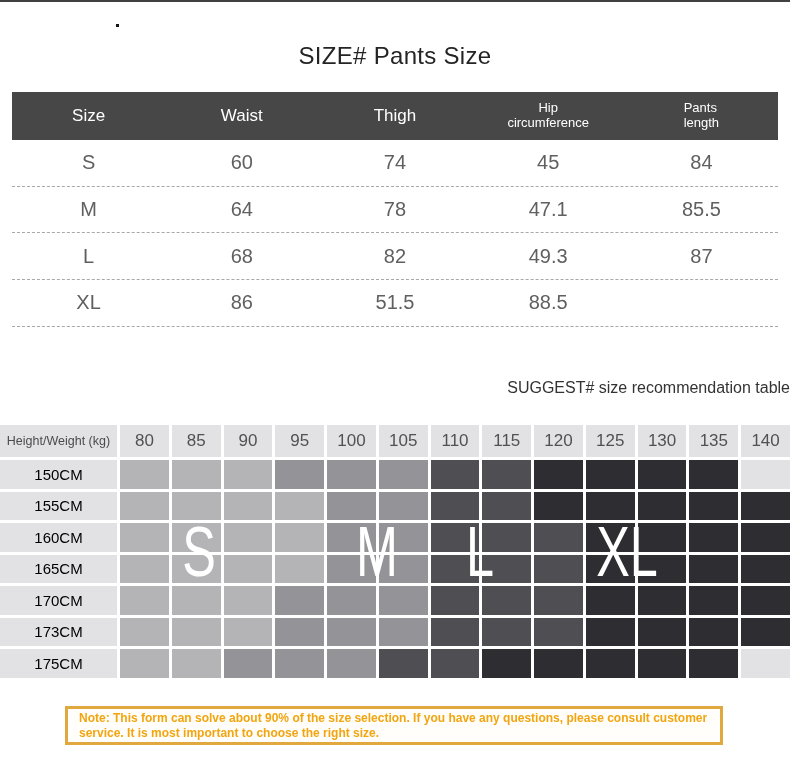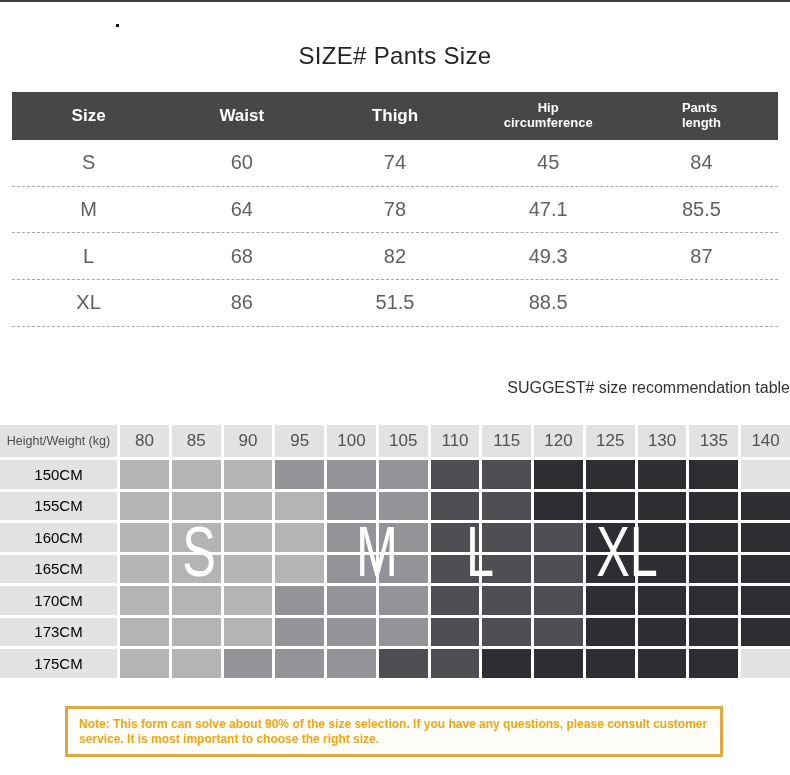--- a/index.html
+++ b/index.html
@@ -34,21 +34,21 @@
   }
 
   
   .size-table { position: absolute; top: 92px; left: 12px; width: 766px; }
   .st-header {
     display: grid; grid-template-columns: repeat(5, 1fr);
     height: 48px;
     background: var(--c-table-header-bg, #474747);
     align-items: center;
   }
-  .st-hcell { text-align: center; color: var(--c-table-header-text, #fff); font-weight: 700; font-size: 17px; }
+  .st-hcell { text-align: center; color: var(--c-table-header-text, #fff); font-weight: 400; font-size: 17px; }
   .st-hcell .two-line { display: inline-block; font-size: 13px; line-height: 15px; text-align: center; }
   .st-hcell .two-line.left { text-align: left; }
 
   .st-body { width: 100%; }
   .st-row {
     display: grid; grid-template-columns: repeat(5, 1fr);
     height: 46.7px; align-items: center;
     border-bottom: 1px dashed var(--c-dashed-line, #a8a8a8);
   }
   .st-cell {
@@ -95,21 +95,21 @@
     font-size: 70px; font-weight: 400; line-height: 1;
     white-space: nowrap;
   }
 
   
   .note {
     position: absolute; top: 706px; left: 65px; width: 658px;
     min-height: 35px;
     border: 3px solid var(--c-note-border, #e0a83e);
     background: var(--c-note-bg, #fffefb);
-    padding: 8px 11px;
+    padding: 2px 11px;
     color: var(--c-note-text, #f2a50f);
     font-size: 12px; line-height: 14.5px; font-weight: 700;
   }
 </style>
 </head>
 <body>
 
 <div id="page">
   <div class="top-line"></div>
   <div class="stray-dot"></div>

